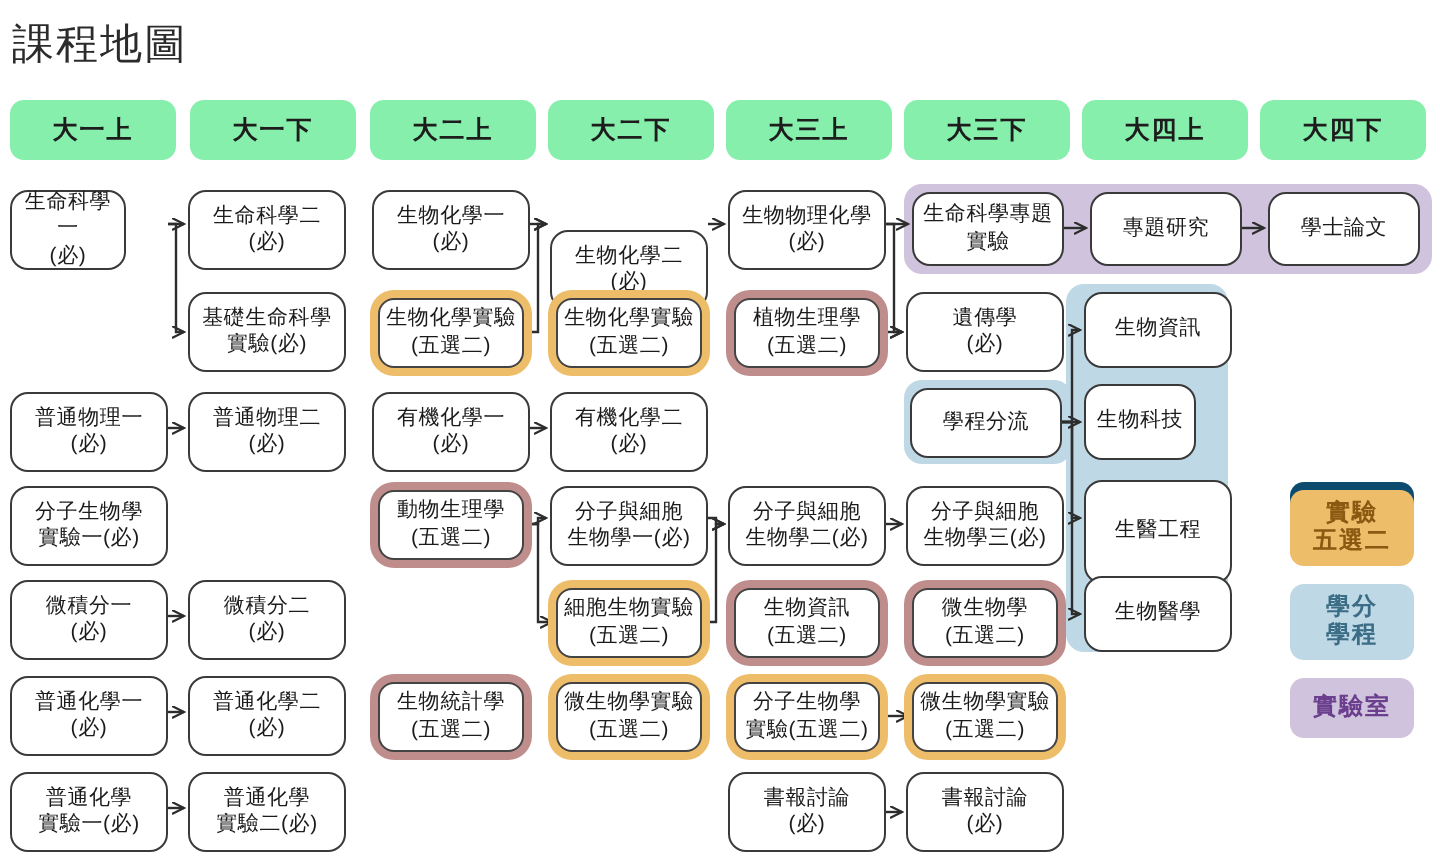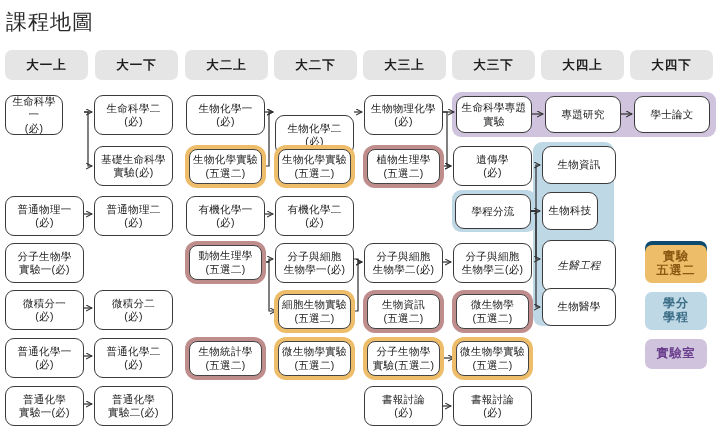--- a/index.html
+++ b/index.html
@@ -22,21 +22,21 @@
   #canvas{
     position:absolute;
     left:0; top:0;
     width:720px; height:433px;
   }
   
   .col-header{
     position:absolute;
     height:30px;
     border-radius:7px;
-    background:#e5e5e5;
+    background:#86efac;
     display:flex;
     align-items:center;
     justify-content:center;
     font-size:12.5px;
     font-weight:bold;
     color:#1d1d1d;
     letter-spacing:1px;
   }
   
   .band{
@@ -242,21 +242,21 @@
 生物學一(必)</span>
       </div>
       <div class="node" style="left: 364px; top: 243px; width: 79px; height: 40px;">
         <span style="white-space: pre-line;">分子與細胞
 生物學二(必)</span>
       </div>
       <div class="node" style="left: 453px; top: 243px; width: 79px; height: 40px;">
         <span style="white-space: pre-line;">分子與細胞
 生物學三(必)</span>
       </div>
-      <div class="node" style="left: 542px; top: 240px; width: 74px; height: 52px; font-style: italic;">
+      <div class="node" style="left: 542px; top: 240px; width: 74px; height: 52px;">
         <span style="white-space: pre-line;">生醫工程</span>
       </div>
       <div class="node" style="left: 5px; top: 290px; width: 79px; height: 40px;">
         <span style="white-space: pre-line;">微積分一
 (必)</span>
       </div>
       <div class="node" style="left: 94px; top: 290px; width: 79px; height: 40px;">
         <span style="white-space: pre-line;">微積分二
 (必)</span>
       </div>

